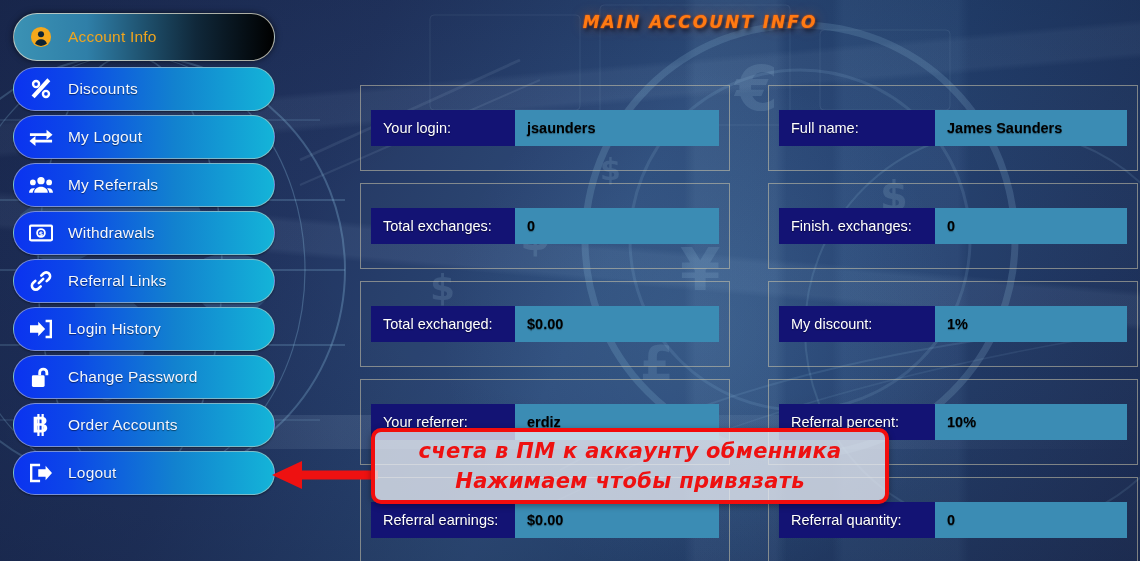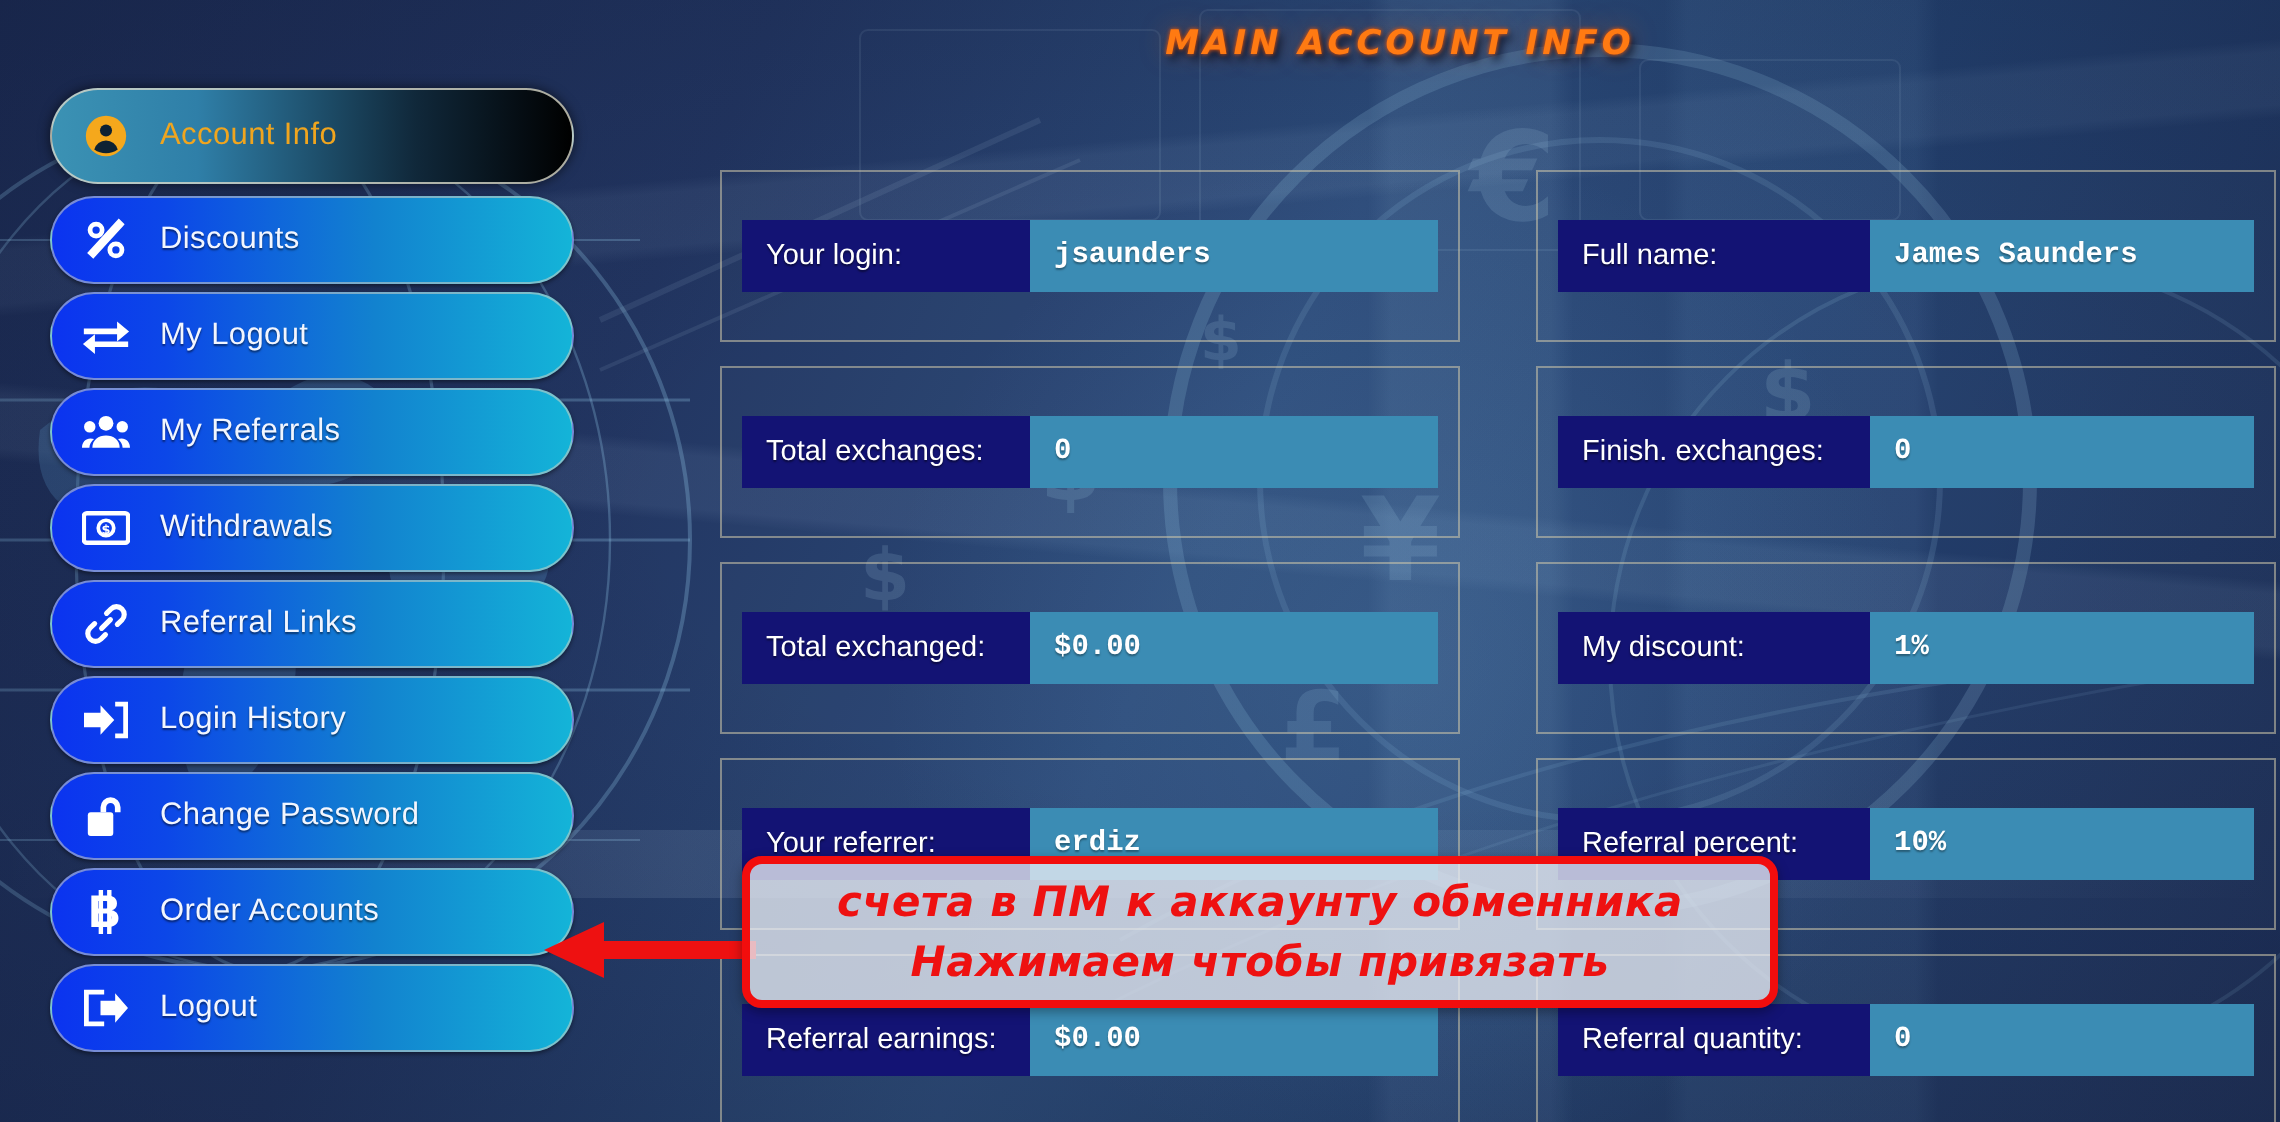--- a/index.html
+++ b/index.html
@@ -30,21 +30,21 @@
     position:absolute; left:0; right:0; height:34px; top:415px;
     background:linear-gradient(90deg, rgba(190,215,240,.00), rgba(190,215,240,.13) 30%, rgba(190,215,240,.07) 75%, rgba(190,215,240,0));
   }
   #bg .vig {
     position:absolute; inset:0;
     background:radial-gradient(ellipse at 58% 45%, rgba(255,255,255,0) 35%, rgba(10,20,45,.30) 100%);
   }
 
   
   #sidebar {
-    position:absolute; left:25px; top:13px; width:262px; z-index:5;margin-top:31px;
+    position:absolute; left:13px; top:13px; width:262px; z-index:5;
   }
   .nav-btn {
     position:relative;
     height:44px;
     border-radius:22px;
     margin-bottom:4px;
     display:flex; align-items:center;
     background:linear-gradient(90deg, #0b33f0 0%, #0c47e8 22%, #1282cf 62%, #14b4d8 100%);
     border:1px solid rgba(210,210,195,.55);
     box-shadow:0 1px 2px rgba(0,0,0,.45);
@@ -96,28 +96,27 @@
     color:#ffffff;
     font-size:14.5px;
     display:flex; align-items:center;
     padding:0 12px;
     flex:0 0 144px;
     white-space:nowrap;
     text-shadow:0 1px 1px rgba(0,0,0,.5);
   }
   .fvalue {
     background:#3b8cb4;
-    color:#ffffff;
+    color:#000000;
     font-size:14.5px; font-weight:bold;
     display:flex; align-items:center;
     padding:0 12px;
     flex:1 1 auto;
     white-space:nowrap;
     text-shadow:0 1px 1px rgba(0,0,0,.35);
-    font-family:Liberation Mono, monospace;
   }
   .fieldbox.right .flabel { flex:0 0 156px; }
 
   
   #annot {
     position:absolute; left:371px; top:428px; width:518px; height:76px;
     background:rgba(232,236,243,.78);
     border:4px solid #f20d0d;
     border-radius:10px;
     z-index:20;

